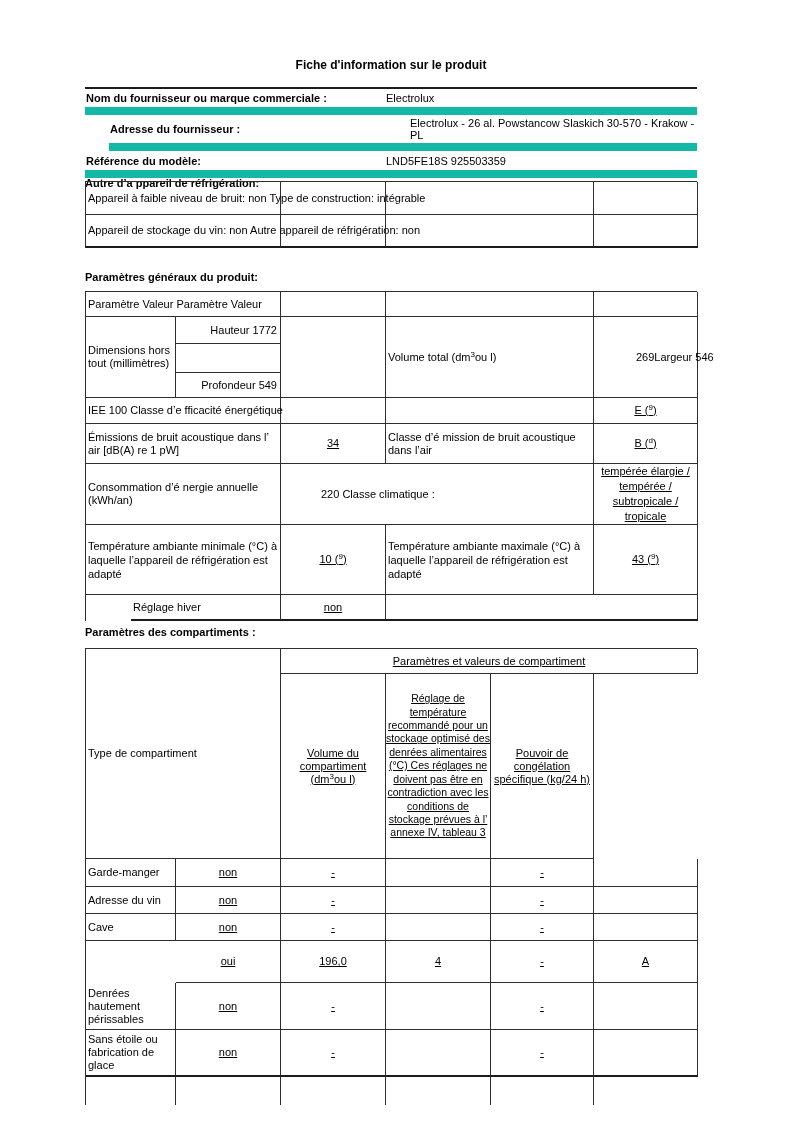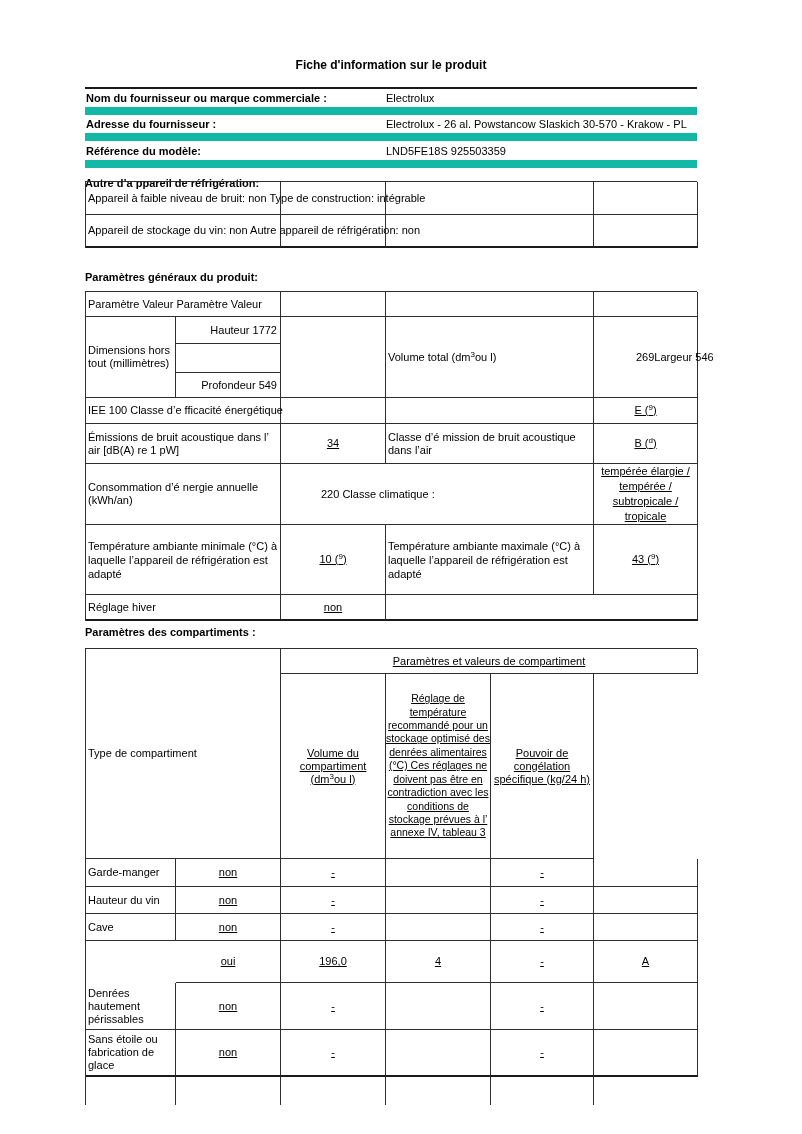--- a/index.html
+++ b/index.html
@@ -43,21 +43,21 @@
 
 <div class="page">
 
   <div class="abs title">Fiche d'information sur le produit</div>
 
   <div class="abs sup-table">
     <div class="sup-row" style="height:26px;">
       <div class="sup-label">Nom du fournisseur ou marque commerciale :</div>
       <div class="sup-value">Electrolux</div>
     </div>
-    <div class="sup-row" style="height:26px;">
+    <div class="sup-row" style="height:36px;margin-left:24px;">
       <div class="sup-label">Adresse du fournisseur :</div>
       <div class="sup-value">Electrolux - 26 al. Powstancow Slaskich 30-570 - Krakow - PL</div>
     </div>
     <div class="sup-row" style="height:27px;">
       <div class="sup-label">Référence du modèle:</div>
       <div class="sup-value">LND5FE18S 925503359</div>
     </div>
   </div>
 
   <div class="abs heading" style="top:177px;">Autre d’a ppareil de réfrigération:</div>
@@ -122,21 +122,21 @@
 
     <div class="cell lh14" style="grid-column:1/3;grid-row:8;">Température ambiante minimale (°C) à laquelle l’appareil de réfrigération est adapté</div>
     <div class="cell center" style="grid-column:3;grid-row:8;">
       <span class="nowrap"><span>10 (</span><span class="sup">9</span><span>)</span></span>
     </div>
     <div class="cell lh14" style="grid-column:4;grid-row:8;">Température ambiante maximale (°C) à laquelle l’appareil de réfrigération est adapté</div>
     <div class="cell center" style="grid-column:5;grid-row:8;">
       <span class="nowrap"><span>43 (</span><span class="sup">9</span><span>)</span></span>
     </div>
 
-    <div class="cell thick-b" style="grid-column:1/3;grid-row:9;">Réglage hiver</div>
+    <div class="cell thick-b" style="grid-column:1/3;grid-row:9;margin-left:45px;">Réglage hiver</div>
     <div class="cell center thick-b" style="grid-column:3;grid-row:9;">non</div>
     <div class="cell thick-b" style="grid-column:4/6;grid-row:9;"></div>
   </div>
 
   <div class="abs heading" style="top:626px;">Paramètres des compartiments :</div>
   <div class="abs gridtable comp-table">
 
     <div class="cell center" style="grid-column:3/7;grid-row:1;">Paramètres et valeurs de compartiment</div>
     <div class="cell" style="grid-column:1/3;grid-row:1/3;">Type de compartiment</div>
     <div class="cell center" style="grid-column:3;grid-row:2;">
@@ -145,21 +145,21 @@
     <div class="cell center small" style="grid-column:4;grid-row:2;padding:1px 0;">Réglage de température recommandé pour un stockage optimisé des denrées alimentaires (°C) Ces réglages ne doivent pas être en contradiction avec les conditions de stockage prévues à l’ annexe IV, tableau 3</div>
     <div class="cell center" style="grid-column:5;grid-row:2;padding:1px 0;">Pouvoir de congélation spécifique (kg/24 h)</div>
 
     <div class="cell" style="grid-column:1;grid-row:3;">Garde-manger</div>
     <div class="cell center" style="grid-column:2;grid-row:3;">non</div>
     <div class="cell center" style="grid-column:3;grid-row:3;">-</div>
     <div class="cell center" style="grid-column:4;grid-row:3;"></div>
     <div class="cell center" style="grid-column:5;grid-row:3;">-</div>
     <div class="cell center" style="grid-column:6;grid-row:3;"></div>
 
-    <div class="cell" style="grid-column:1;grid-row:4;">Hauteur du vin</div>
+    <div class="cell" style="grid-column:1;grid-row:4;">Adresse du vin</div>
     <div class="cell center" style="grid-column:2;grid-row:4;">non</div>
     <div class="cell center" style="grid-column:3;grid-row:4;">-</div>
     <div class="cell center" style="grid-column:4;grid-row:4;"></div>
     <div class="cell center" style="grid-column:5;grid-row:4;">-</div>
     <div class="cell center" style="grid-column:6;grid-row:4;"></div>
 
     <div class="cell" style="grid-column:1;grid-row:5;">Cave</div>
     <div class="cell center" style="grid-column:2;grid-row:5;">non</div>
     <div class="cell center" style="grid-column:3;grid-row:5;">-</div>
     <div class="cell center" style="grid-column:4;grid-row:5;"></div>

